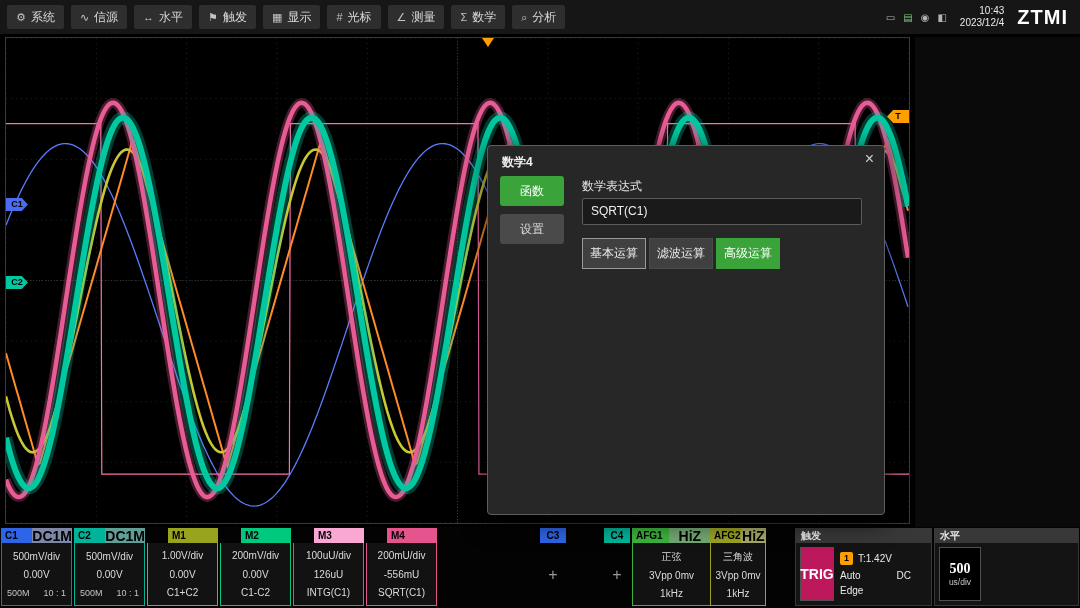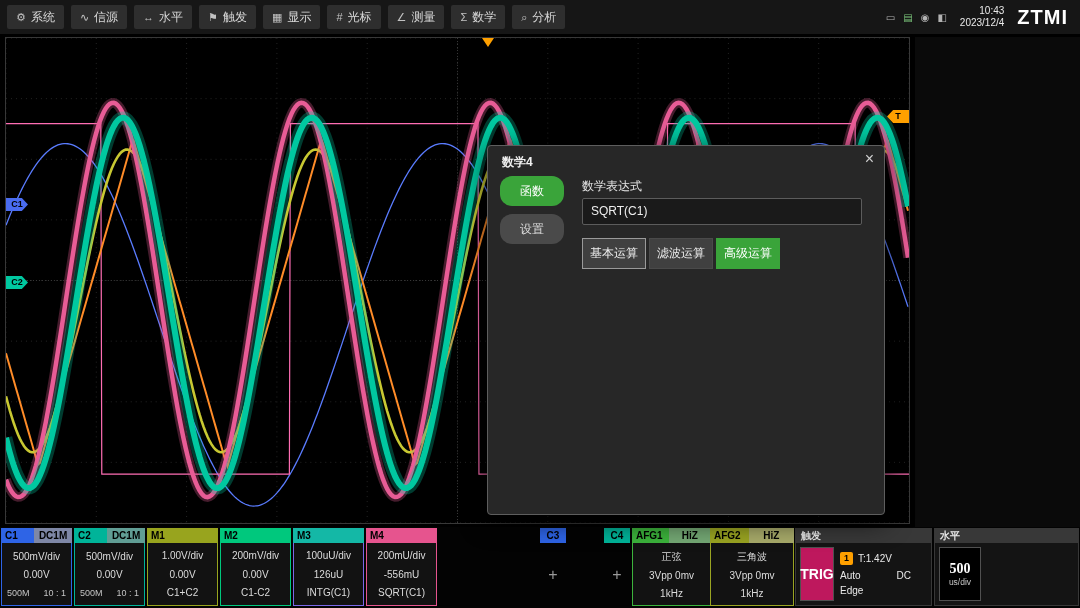--- a/index.html
+++ b/index.html
@@ -33,49 +33,49 @@
     border:6px solid transparent;border-top:9px solid #ffa000;}
   .trigtag{position:absolute;right:0;top:72px;width:22px;height:13px;background:#ffa000;color:#000;
     font-size:9px;font-weight:bold;text-align:center;line-height:13px;z-index:3;
     clip-path:polygon(0 50%,28% 0,100% 0,100% 100%,28% 100%);}
 
   
   .dialog{position:absolute;left:487px;top:145px;width:398px;height:370px;background:#272727;
     border:1px solid #5e5e5e;border-radius:4px;z-index:20;box-shadow:0 6px 26px rgba(0,0,0,.75);}
   .dlg-title{position:absolute;left:14px;top:8px;font-size:12px;font-weight:bold;color:#f0f0f0;}
   .dlg-close{position:absolute;right:10px;top:4px;font-size:16px;color:#cfcfcf;cursor:default;}
-  .dlg-tab{position:absolute;left:12px;width:64px;height:30px;border-radius:12px;font-size:12px;
+  .dlg-tab{position:absolute;left:12px;width:64px;height:30px;border-radius:3px;font-size:12px;
     display:flex;align-items:center;justify-content:center;cursor:default;}
   .tab-func{top:30px;background:#3aa43a;color:#fff;}
   .tab-set{top:68px;background:#4a4a4a;color:#ddd;}
   .dlg-label{position:absolute;left:94px;top:32px;font-size:12px;color:#e4e4e4;}
   .dlg-input{position:absolute;left:94px;top:52px;width:280px;height:27px;background:#1a1a1a;
     border:1px solid #5c5c5c;border-radius:2px;color:#eee;font-size:12px;line-height:25px;padding:0 8px;}
   .dlg-ops{position:absolute;left:94px;top:92px;display:flex;gap:3px;}
   .op{height:31px;padding:0 7px;font-size:12px;color:#eee;display:flex;align-items:center;background:#404040;cursor:default;}
   .op-basic{border:1px solid #9a9a9a;}
   .op-filter{border:1px solid #4a4a4a;}
   .op-adv{background:#3aa43a;color:#fff;border:1px solid #3aa43a;}
 
   
   .bottombar{position:absolute;left:0;top:527px;width:1080px;height:81px;background:#030303;z-index:5;}
   .chbox{position:absolute;top:1px;width:71px;height:78px;}
   .chhead{height:15px;display:flex;font-size:10px;font-weight:bold;color:#000;}
   .chname{flex:1;display:flex;align-items:center;padding-left:4px;}
-  .chnamefull{flex:1;display:flex;align-items:center;padding-left:4px;}
-  .chcoup{flex:1.3;display:flex;align-items:center;justify-content:center;font-size:10px;text-align:center;}
+  .chnamefull{flex:1;display:flex;align-items:center;padding-left:4px;margin-left:21px;}
+  .chcoup{flex:1.3;display:flex;align-items:center;justify-content:center;font-size:14px;text-align:center;}
   .chbody{height:63px;background:#121212;border:1px solid;border-top:none;display:flex;
     flex-direction:column;justify-content:space-evenly;color:#dcdcdc;font-size:10px;text-align:center;}
   .chsplit{display:flex;justify-content:space-between;padding:0 5px;color:#c4c4c4;font-size:9px;}
 
   .bg-c1{background:#2e64e6;} .bg2-c1{background:#7e87a6;} .bd-c1{border-color:#2e64e6;}
   .bg-c2{background:#00b499;} .bg2-c2{background:#619e95;} .bd-c2{border-color:#00b499;}
   .bg-m1{background:#98a41e;} .bd-m1{border-color:#98a41e;}
   .bg-m2{background:#00c87d;} .bd-m2{border-color:#00c87d;}
-  .bg-m3{background:#14b8a6;} .bd-m3{border-color:#7a68e8;}
+  .bg-m3{background:#f9a8d4;} .bd-m3{border-color:#7a68e8;}
   .bg-m4{background:#e6548e;} .bd-m4{border-color:#e6548e;}
   .bg-afg1{background:#3cb43c;} .bg2-afg1{background:#74a874;} .bd-afg1{border-color:#3cb43c;}
   .bg-afg2{background:#9aa422;} .bg2-afg2{background:#a8ab6a;} .bd-afg2{border-color:#9aa422;}
 
   .addcol{position:absolute;top:1px;width:26px;height:78px;}
   .addhead{height:15px;font-size:10px;font-weight:bold;color:#000;display:flex;align-items:center;justify-content:center;}
   .addplus{height:63px;display:flex;align-items:center;justify-content:center;color:#9a9a9a;font-size:16px;cursor:default;}
 
   .statbox{position:absolute;top:1px;height:78px;}
   .stathead{height:15px;background:#383838;color:#e9e9e9;font-size:10px;font-weight:bold;
@@ -298,21 +298,21 @@
       <span class="chname bg-afg1">AFG1</span>
       <span class="chcoup bg2-afg1">HiZ</span>
     </div>
     <div class="chbody bd-afg1">
       <div>正弦</div>
       <div>3Vpp 0mv</div>
       <div>1kHz</div>
     </div>
   </div>
 
-  <div class="chbox" style="left:710px;width:84px">
+  <div class="chbox" style="left:710px;width:56px">
     <div class="chhead">
       <span class="chname bg-afg2">AFG2</span>
       <span class="chcoup bg2-afg2">HiZ</span>
     </div>
     <div class="chbody bd-afg2">
       <div>三角波</div>
       <div>3Vpp 0mv</div>
       <div>1kHz</div>
     </div>
   </div>

